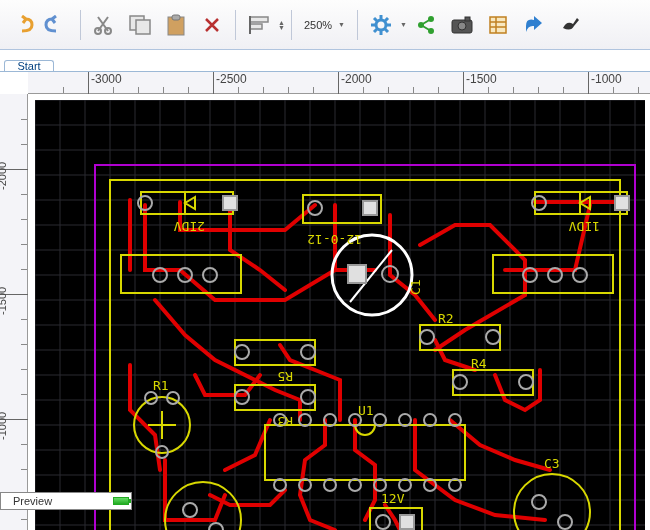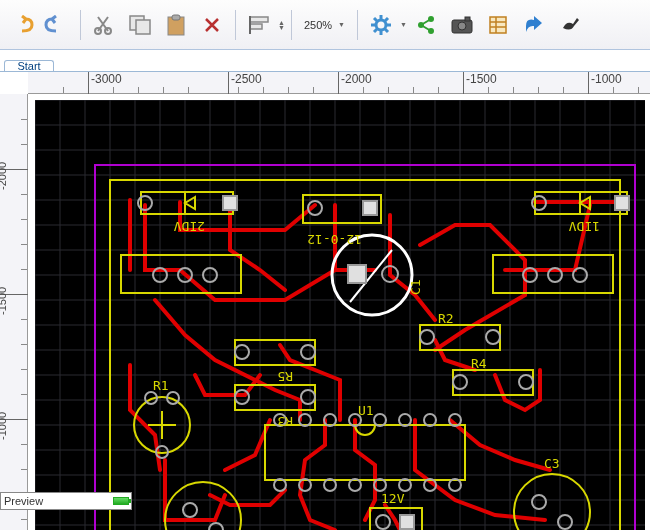--- a/index.html
+++ b/index.html
@@ -21,21 +21,21 @@
 .ruler-v .tick{position:absolute;left:0;width:28px;border-top:1px solid #666;color:#444;font-size:10px}
 .ruler-v .tick span{display:block;transform:rotate(-90deg);transform-origin:8px 12px;white-space:nowrap}
 .ruler-v .minor{position:absolute;right:0;width:6px;border-top:1px solid #888}
 .pcb{position:absolute;left:35px;top:28px;width:610px;height:430px;background:#000}
 .grid line{stroke:#2a2a30;stroke-width:1}
 .outline{fill:none;stroke:#b000d0;stroke-width:2}
 .silkscreen{fill:none;stroke:#d8d800;stroke-width:2}
 .copper{fill:none;stroke:#e00000;stroke-width:4;stroke-linecap:round}
 .pad-pin1{fill:#e0e0e0;stroke:#999;stroke-width:2}
 .textsilk{fill:#d8d800;font-size:13px;font-family:monospace}
-.preview{position:absolute;left:0;bottom:20px;width:132px;height:18px;background:#fff;border:1px solid #888;display:flex;align-items:center;justify-content:space-between;padding:0 2px 0 3px;color:#333}
+.preview{position:absolute;left:0;bottom:20px;width:132px;height:18px;background:#fff;border:1px solid #888;display:flex;align-items:center;justify-content:space-between;padding:0 2px 0 12px;color:#333}
 .batt{width:16px;height:8px;border:1px solid #2a2;position:relative;background:linear-gradient(#6d6,#2a2)}
 .batt::after{content:'';position:absolute;right:-3px;top:1px;width:2px;height:4px;background:#2a2}
 </style>
 </head>
 <body>
 
 <div class="toolbar">
   <div class="tb-btn">
       <svg width="26" height="20">
         <path d="M18 4 Q24 4 24 10 Q24 16 14 16 M18 4 L14 1 M18 4 L15 8" fill="none" stroke="#e8a030" stroke-width="3"></path>
@@ -139,21 +139,21 @@
 
 <div class="tabs">
   <div class="tab start">
       <span>Start</span>
     </div>
 </div>
 
 <div class="canvas-area">
   <div class="ruler-h">
     <div class="tick" style="left:60px">-3000</div>
-    <div class="tick" style="left:200px">-2500</div>
+    <div class="tick" style="left:185px">-2500</div>
     <div class="tick" style="left:310px">-2000</div>
     <div class="tick" style="left:435px">-1500</div>
     <div class="tick" style="left:560px">-1000</div>
     <div class="minor" style="left:35px"></div>
       <div class="minor" style="left:85px"></div>
       <div class="minor" style="left:110px"></div>
       <div class="minor" style="left:135px"></div>
       <div class="minor" style="left:160px"></div>
     <div class="minor" style="left:210px"></div>
       <div class="minor" style="left:235px"></div>

